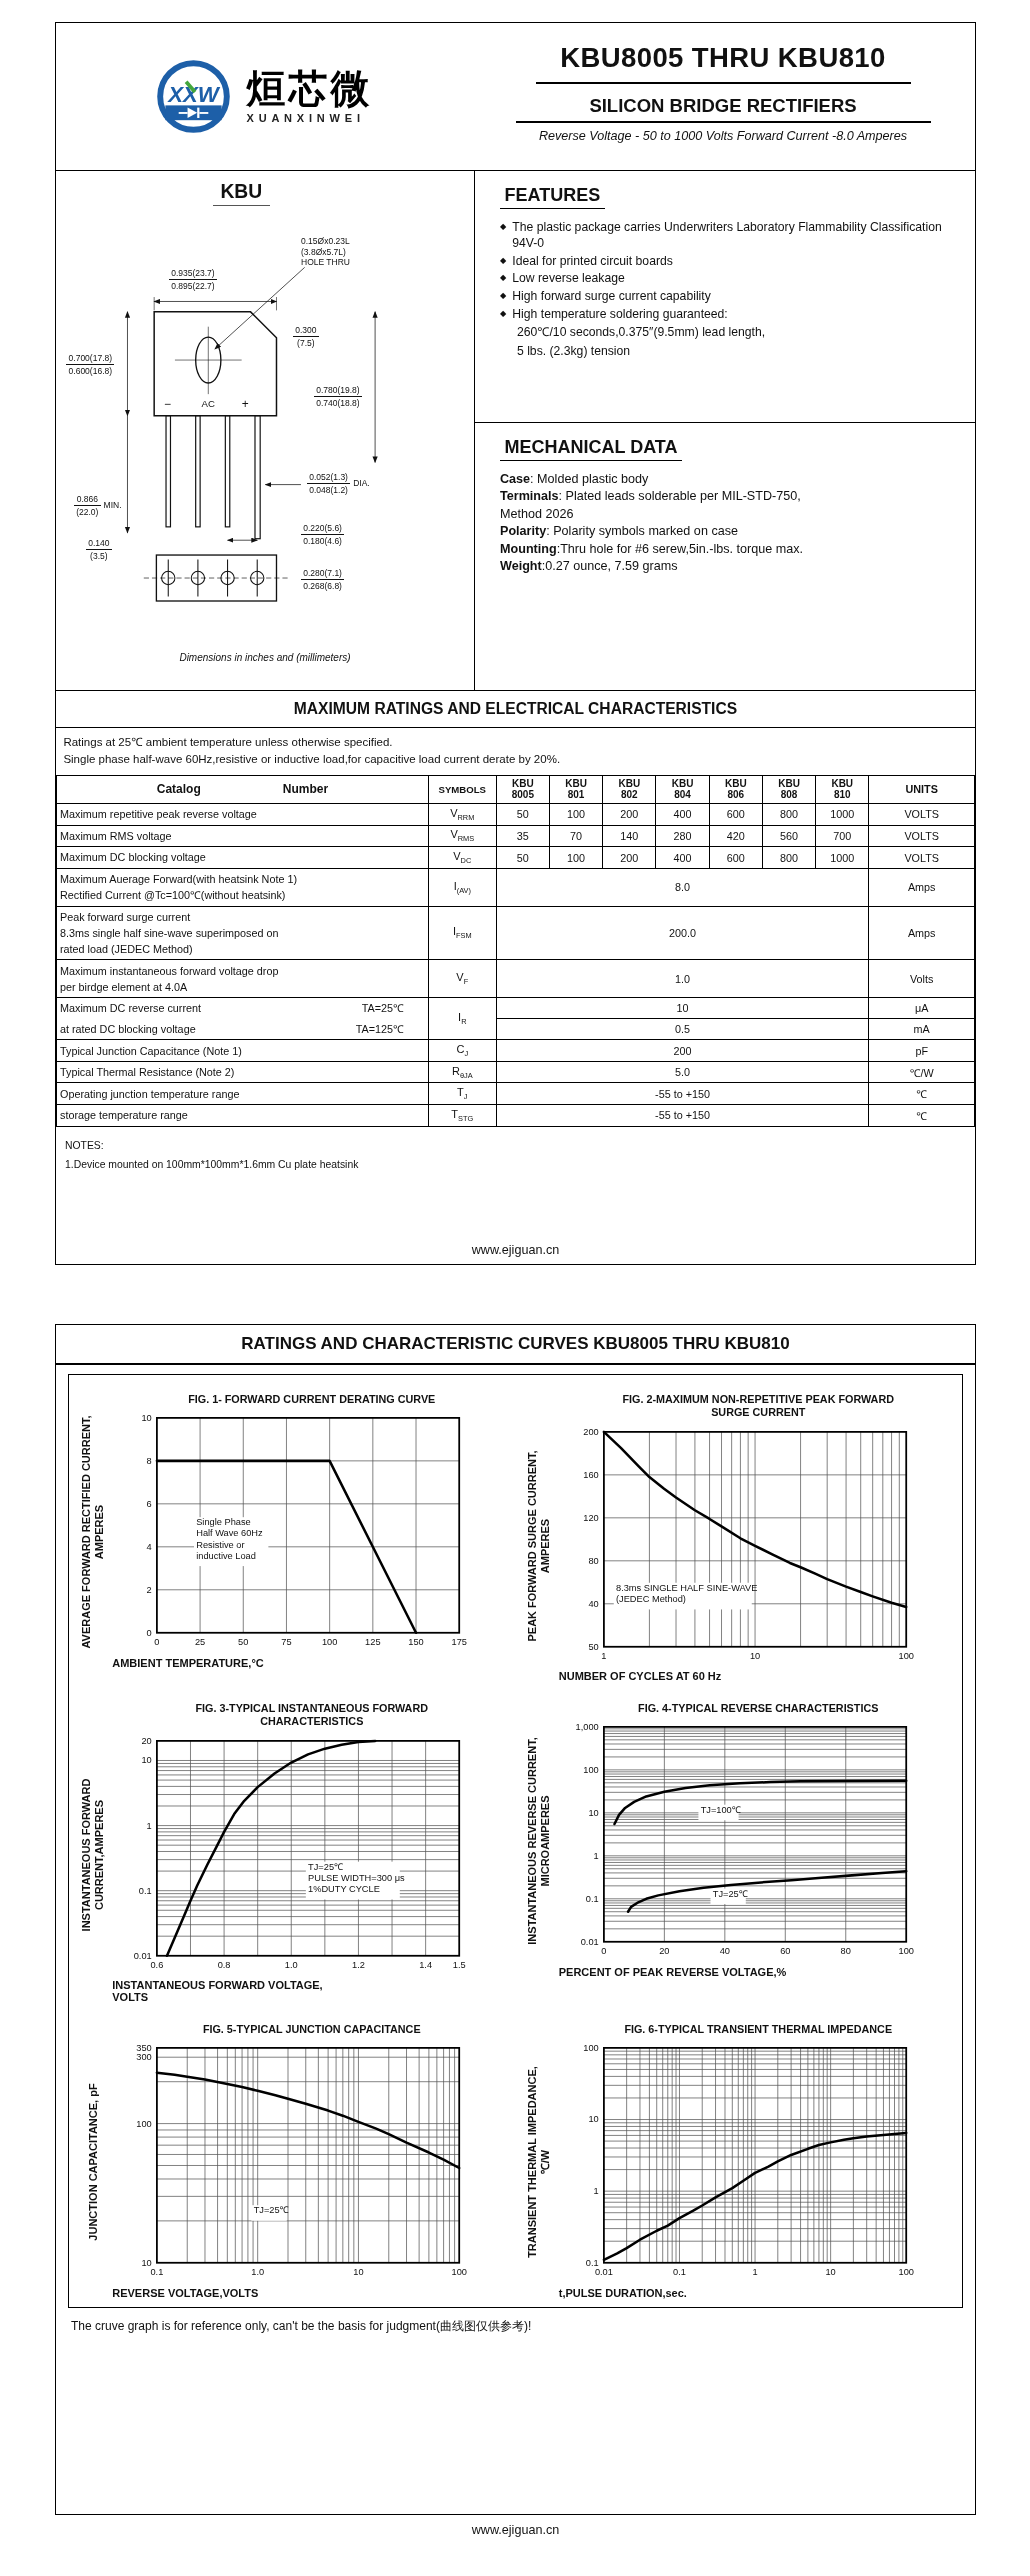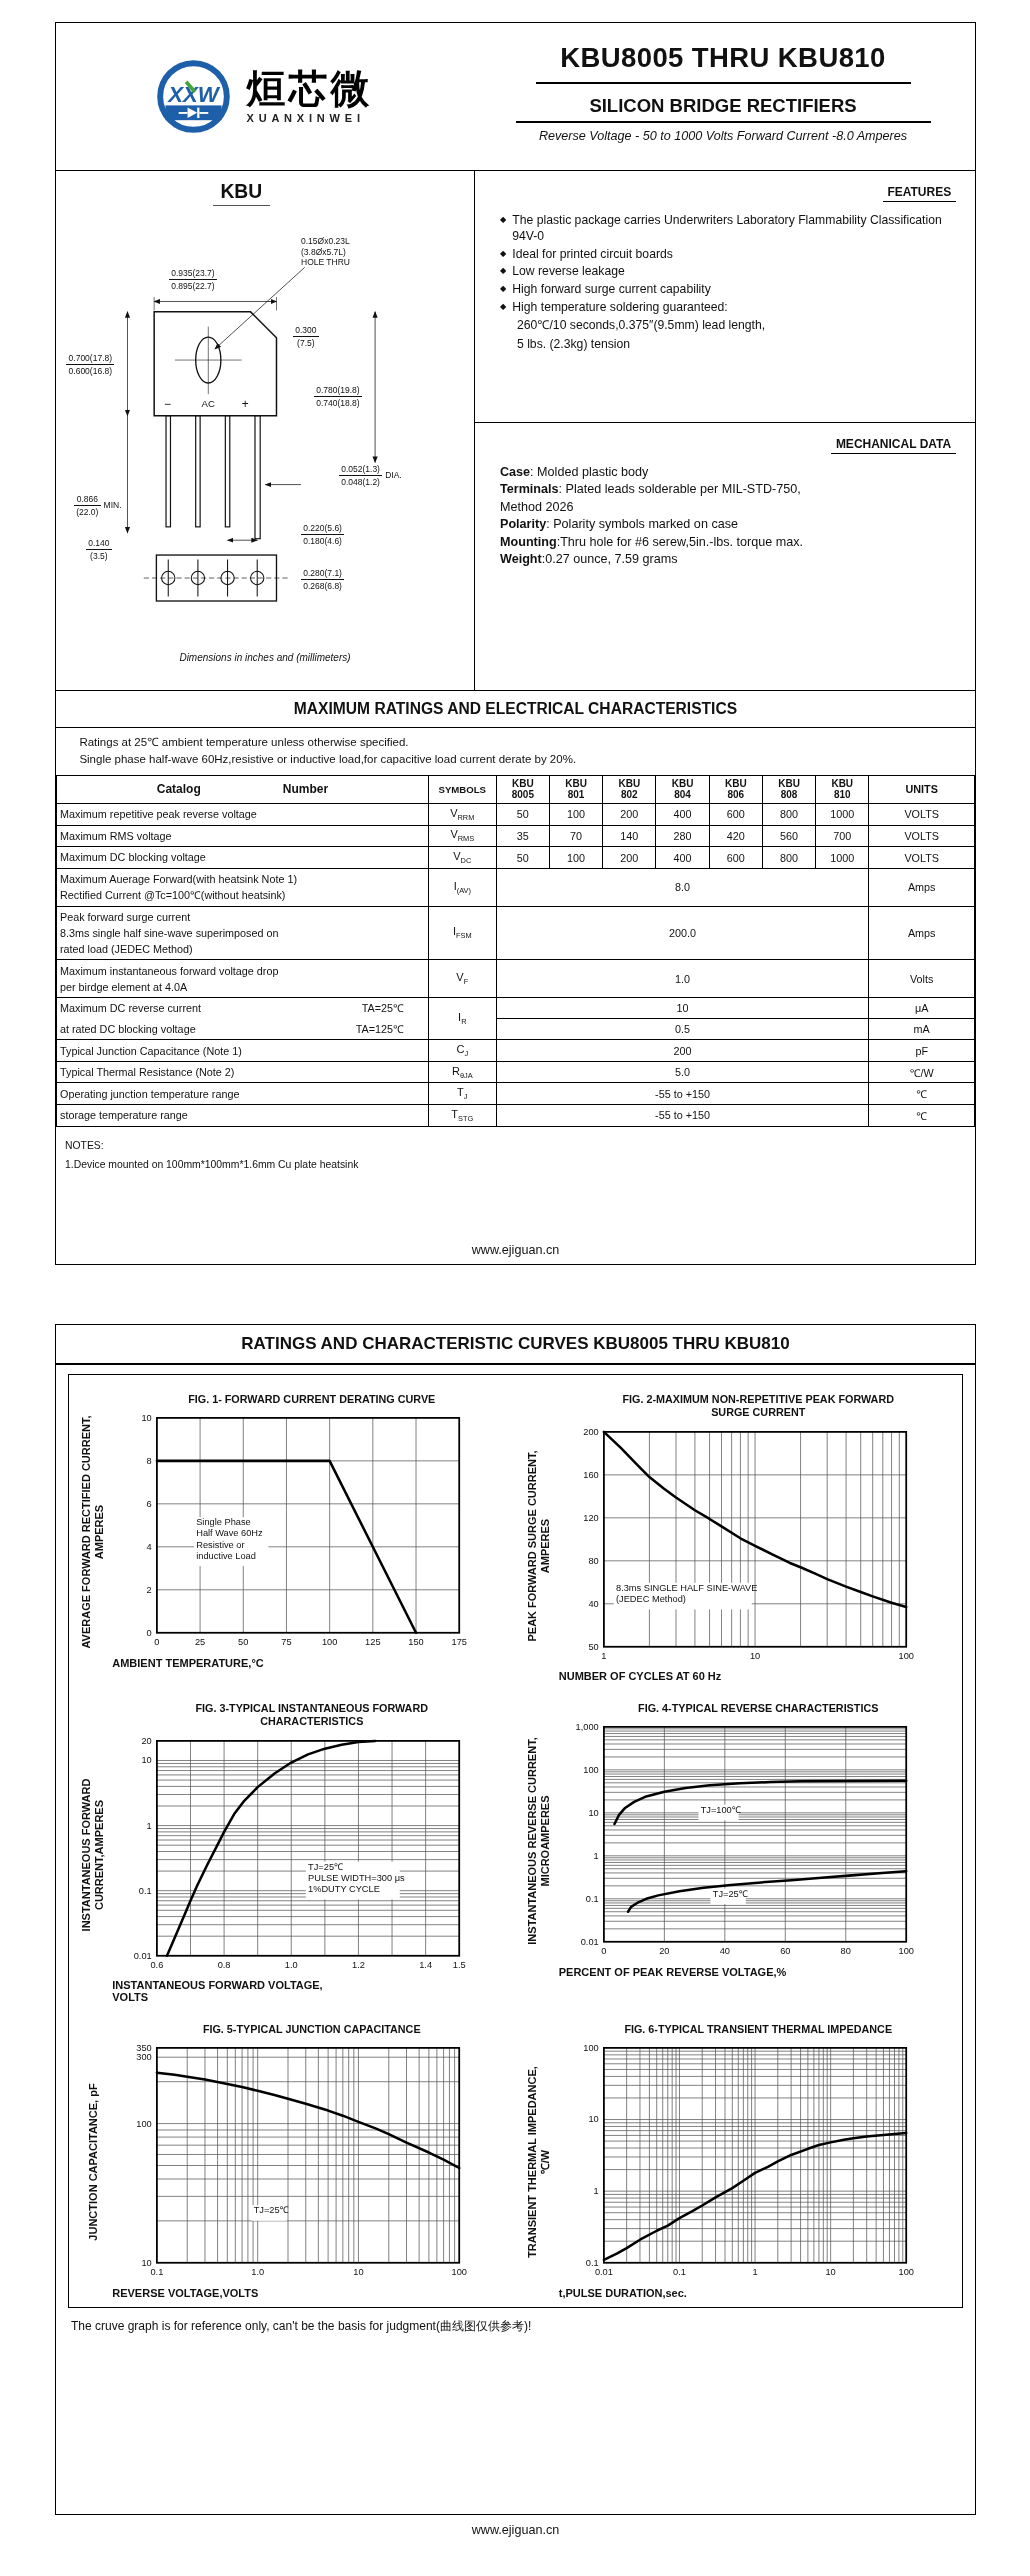--- a/index.html
+++ b/index.html
@@ -21,42 +21,42 @@
   .doc-subtitle{font-size:18.5px;font-weight:bold;margin:0 0 3px;}
   .sub-rule{height:1.5px;background:#000;width:415px;margin:4.5px auto 6px;}
   .tagline{font-style:italic;font-size:12.6px;}
 
   
   .p1-mid{display:flex;border-top:1.9px solid #000;height:519px;}
   .pkg-panel{width:418px;position:relative;box-sizing:border-box;}
   .right-panels{flex:1;border-left:1.9px solid #000;display:flex;flex-direction:column;}
   .features-box{height:252px;border-bottom:1.9px solid #000;box-sizing:border-box;padding:12px 19.3px 0 25px;}
   .mech-box{flex:1;box-sizing:border-box;padding:12px 19.3px 0 25px;}
-  .box-title{text-align:right;font-size:12px;font-weight:bold;margin:1.5px 0 10.4px;}
+  .box-title{text-align:left;font-size:18px;font-weight:bold;margin:1.5px 0 10.4px;}
   .box-title span{display:inline-block;border-bottom:1.9px solid #000;padding:0 4.5px 2.2px;}
   .feat-list{list-style:none;margin:0;padding:0;font-size:12.2px;line-height:1.32;}
   .feat-list li{display:flex;gap:6px;margin-bottom:1.5px;}
   .feat-bullet{font-size:8.2px;line-height:1.9;}
   .feat-extra{font-size:12.2px;line-height:1.3;padding-left:17px;margin-top:3px;}
   .mech-line{font-size:12.6px;line-height:1.38;}
   .mech-line b{font-weight:bold;}
 
   
   .pkg-title{position:absolute;left:157px;top:10.4px;font-size:19.3px;font-weight:bold;border-bottom:1.5px solid #555;padding:0 7.4px 1.5px;}
   .pkg-svg{position:absolute;left:0;top:43px;}
   .dim{position:absolute;font-size:8.5px;line-height:1.2;display:flex;align-items:center;gap:3px;color:#111;}
   .dim .frac{text-align:center;}
   .dim .frac .top{display:block;border-bottom:0.9px solid #111;padding:0 2.2px 0.7px;}
   .dim .frac .bot{display:block;padding:0.7px 2.2px 0;}
   .plain{position:absolute;font-size:8.5px;line-height:1.25;color:#111;}
   .pkg-caption{position:absolute;left:0;width:418px;text-align:center;top:481px;font-style:italic;font-size:10px;}
 
   
   .ratings-bar{border-top:1.9px solid #000;border-bottom:1.9px solid #000;text-align:center;font-size:15.6px;font-weight:bold;padding:9px 0;}
-  .ratings-notes{font-size:11.5px;padding:6px 7.4px 7.4px;line-height:1.45;margin-left:16px;}
+  .ratings-notes{font-size:11.5px;padding:6px 7.4px 7.4px;line-height:1.45;}
 
   
   table.ratings{border-collapse:collapse;width:100%;table-layout:fixed;font-size:10.8px;}
   table.ratings th,table.ratings td{border:1.1px solid #000;padding:2.2px 3px;box-sizing:border-box;}
   table.ratings th{font-weight:bold;text-align:center;}
   th.c-label{text-align:left;font-weight:normal;font-size:12px;padding-left:6px;}
   th.c-label .gap{display:inline-block;width:82px;}
   th.c-sym{font-weight:normal;font-size:9.6px;}
   th.c-dev{font-size:10px;line-height:1.15;}
   th.c-units{font-size:10.8px;}
@@ -207,21 +207,21 @@
               <span class="bot">0.740(18.8)</span>
             </span>
         </div>
         <div class="dim" style="left:18px;top:323px;">
           <span class="frac">
               <span class="top">0.866</span>
               <span class="bot">(22.0)</span>
             </span>
           <span>MIN.</span>
         </div>
-        <div class="dim" style="left:251px;top:293px;margin-left:32px;">
+        <div class="dim" style="left:251px;top:301px;">
           <span class="frac">
               <span class="top">0.052(1.3)</span>
               <span class="bot">0.048(1.2)</span>
             </span>
           <span>DIA.</span>
         </div>
         <div class="dim" style="left:30px;top:367px;">
           <span class="frac">
               <span class="top">0.140</span>
               <span class="bot">(3.5)</span>

